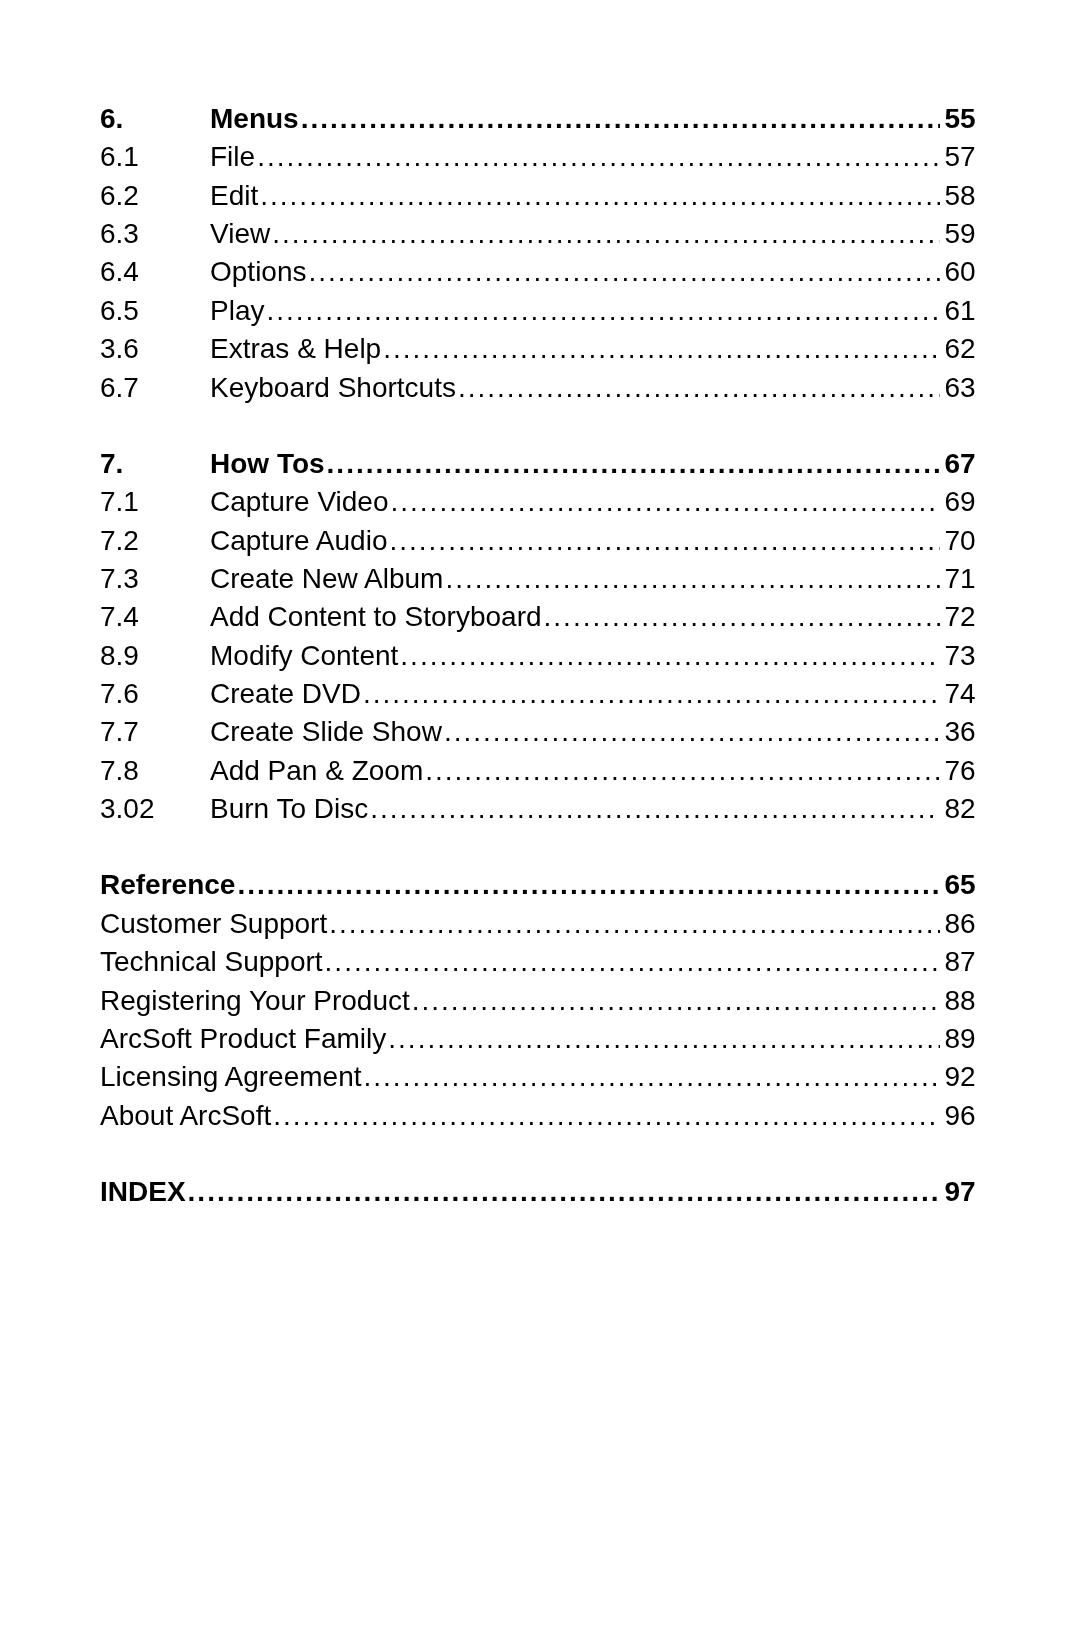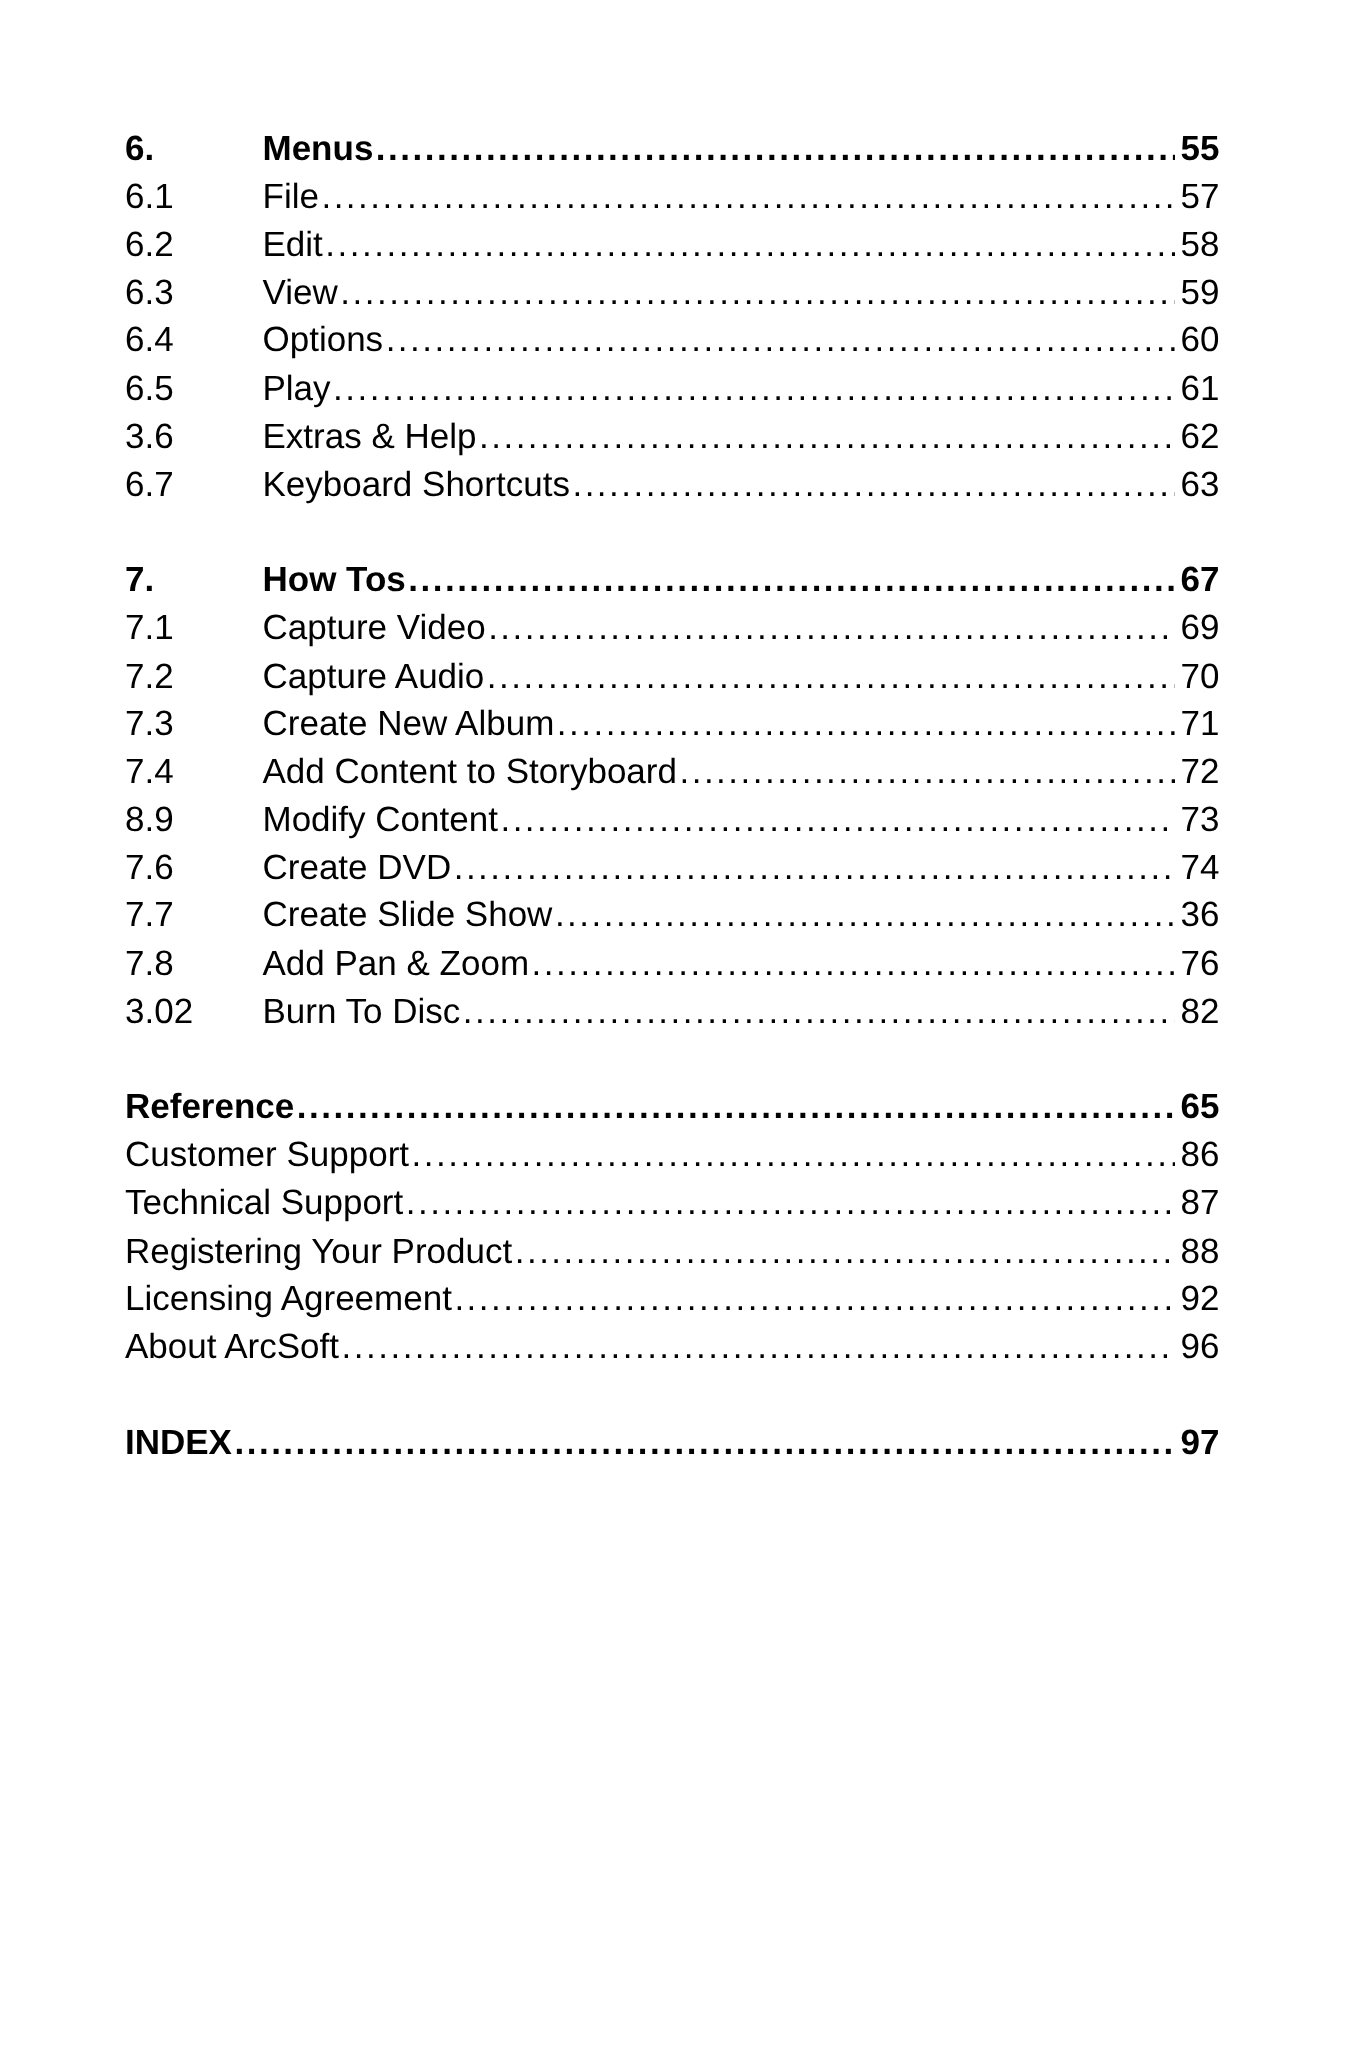--- a/index.html
+++ b/index.html
@@ -185,20 +185,25 @@
       <span class="toc-title">Technical Support</span>
       <span class="toc-dots"></span>
       <span class="toc-page">87</span>
     </div>
     <div class="toc-line no-num">
       <span class="toc-title">Registering Your Product</span>
       <span class="toc-dots"></span>
       <span class="toc-page">88</span>
     </div>
     <div class="toc-line no-num">
+      <span class="toc-title">ArcSoft Product Family</span>
+      <span class="toc-dots"></span>
+      <span class="toc-page">89</span>
+    </div>
+    <div class="toc-line no-num">
       <span class="toc-title">Licensing Agreement</span>
       <span class="toc-dots"></span>
       <span class="toc-page">92</span>
     </div>
     <div class="toc-line no-num">
       <span class="toc-title">About ArcSoft</span>
       <span class="toc-dots"></span>
       <span class="toc-page">96</span>
     </div>
     <div class="group-gap"></div>

